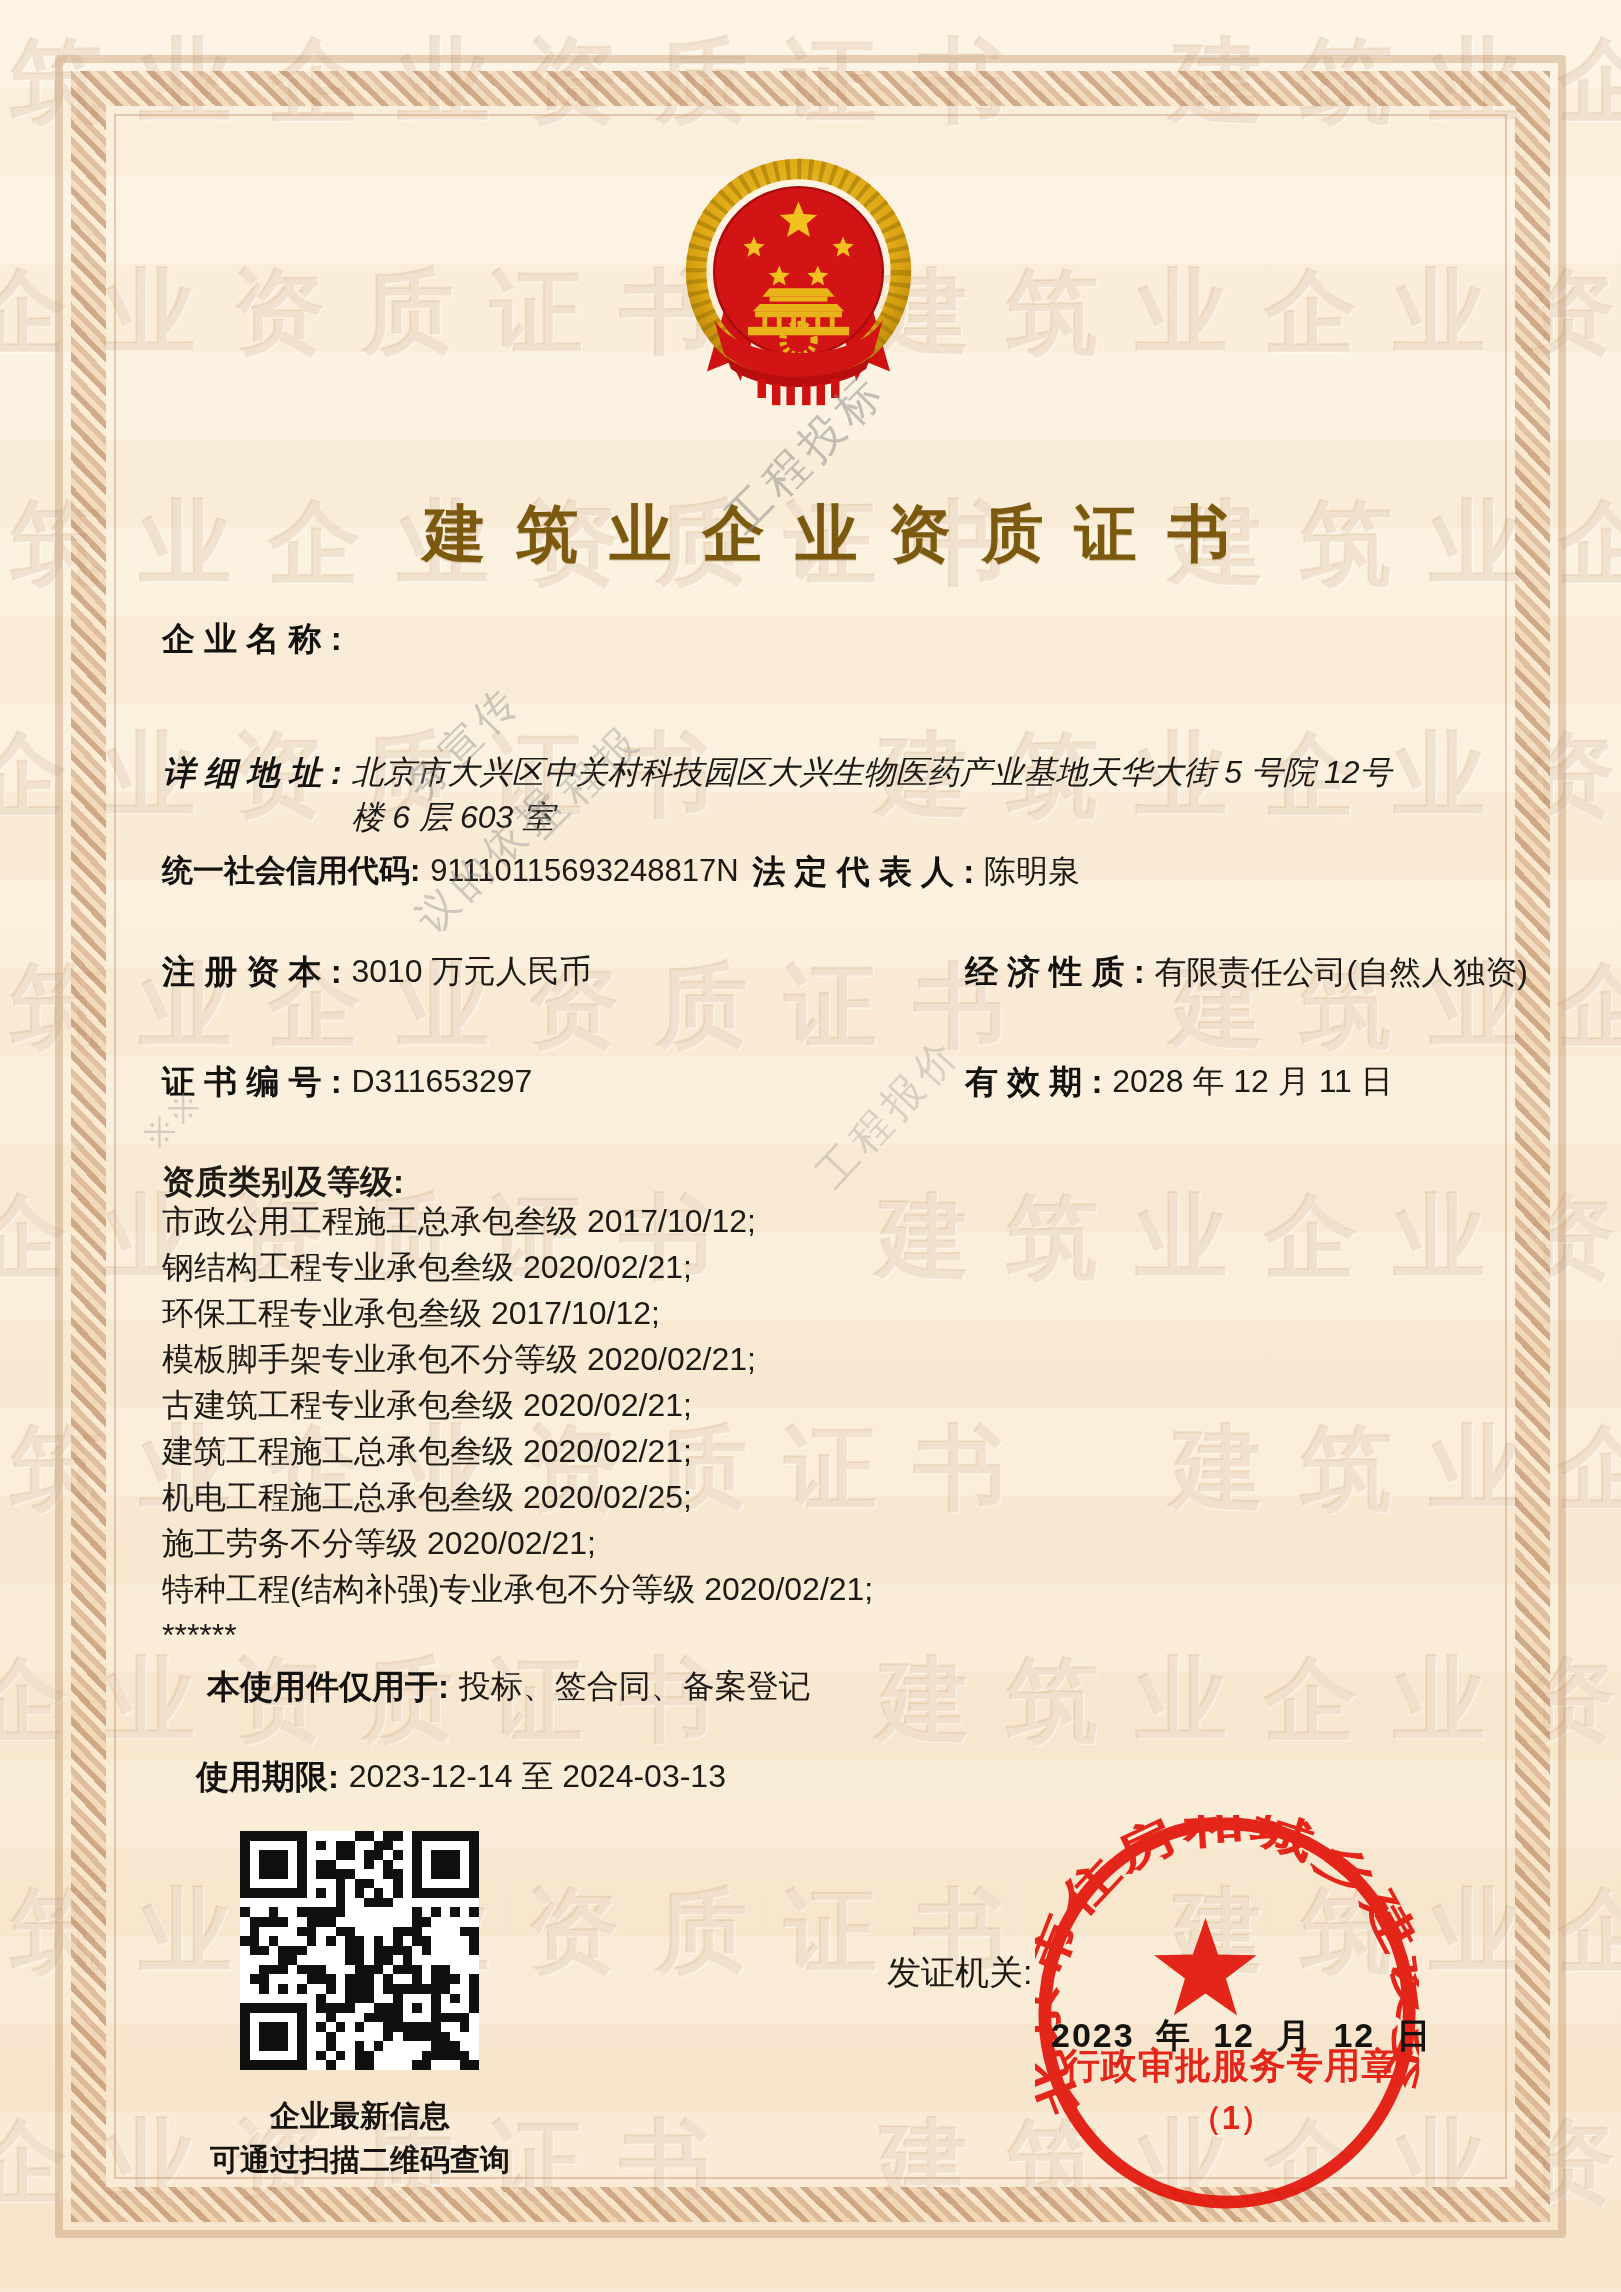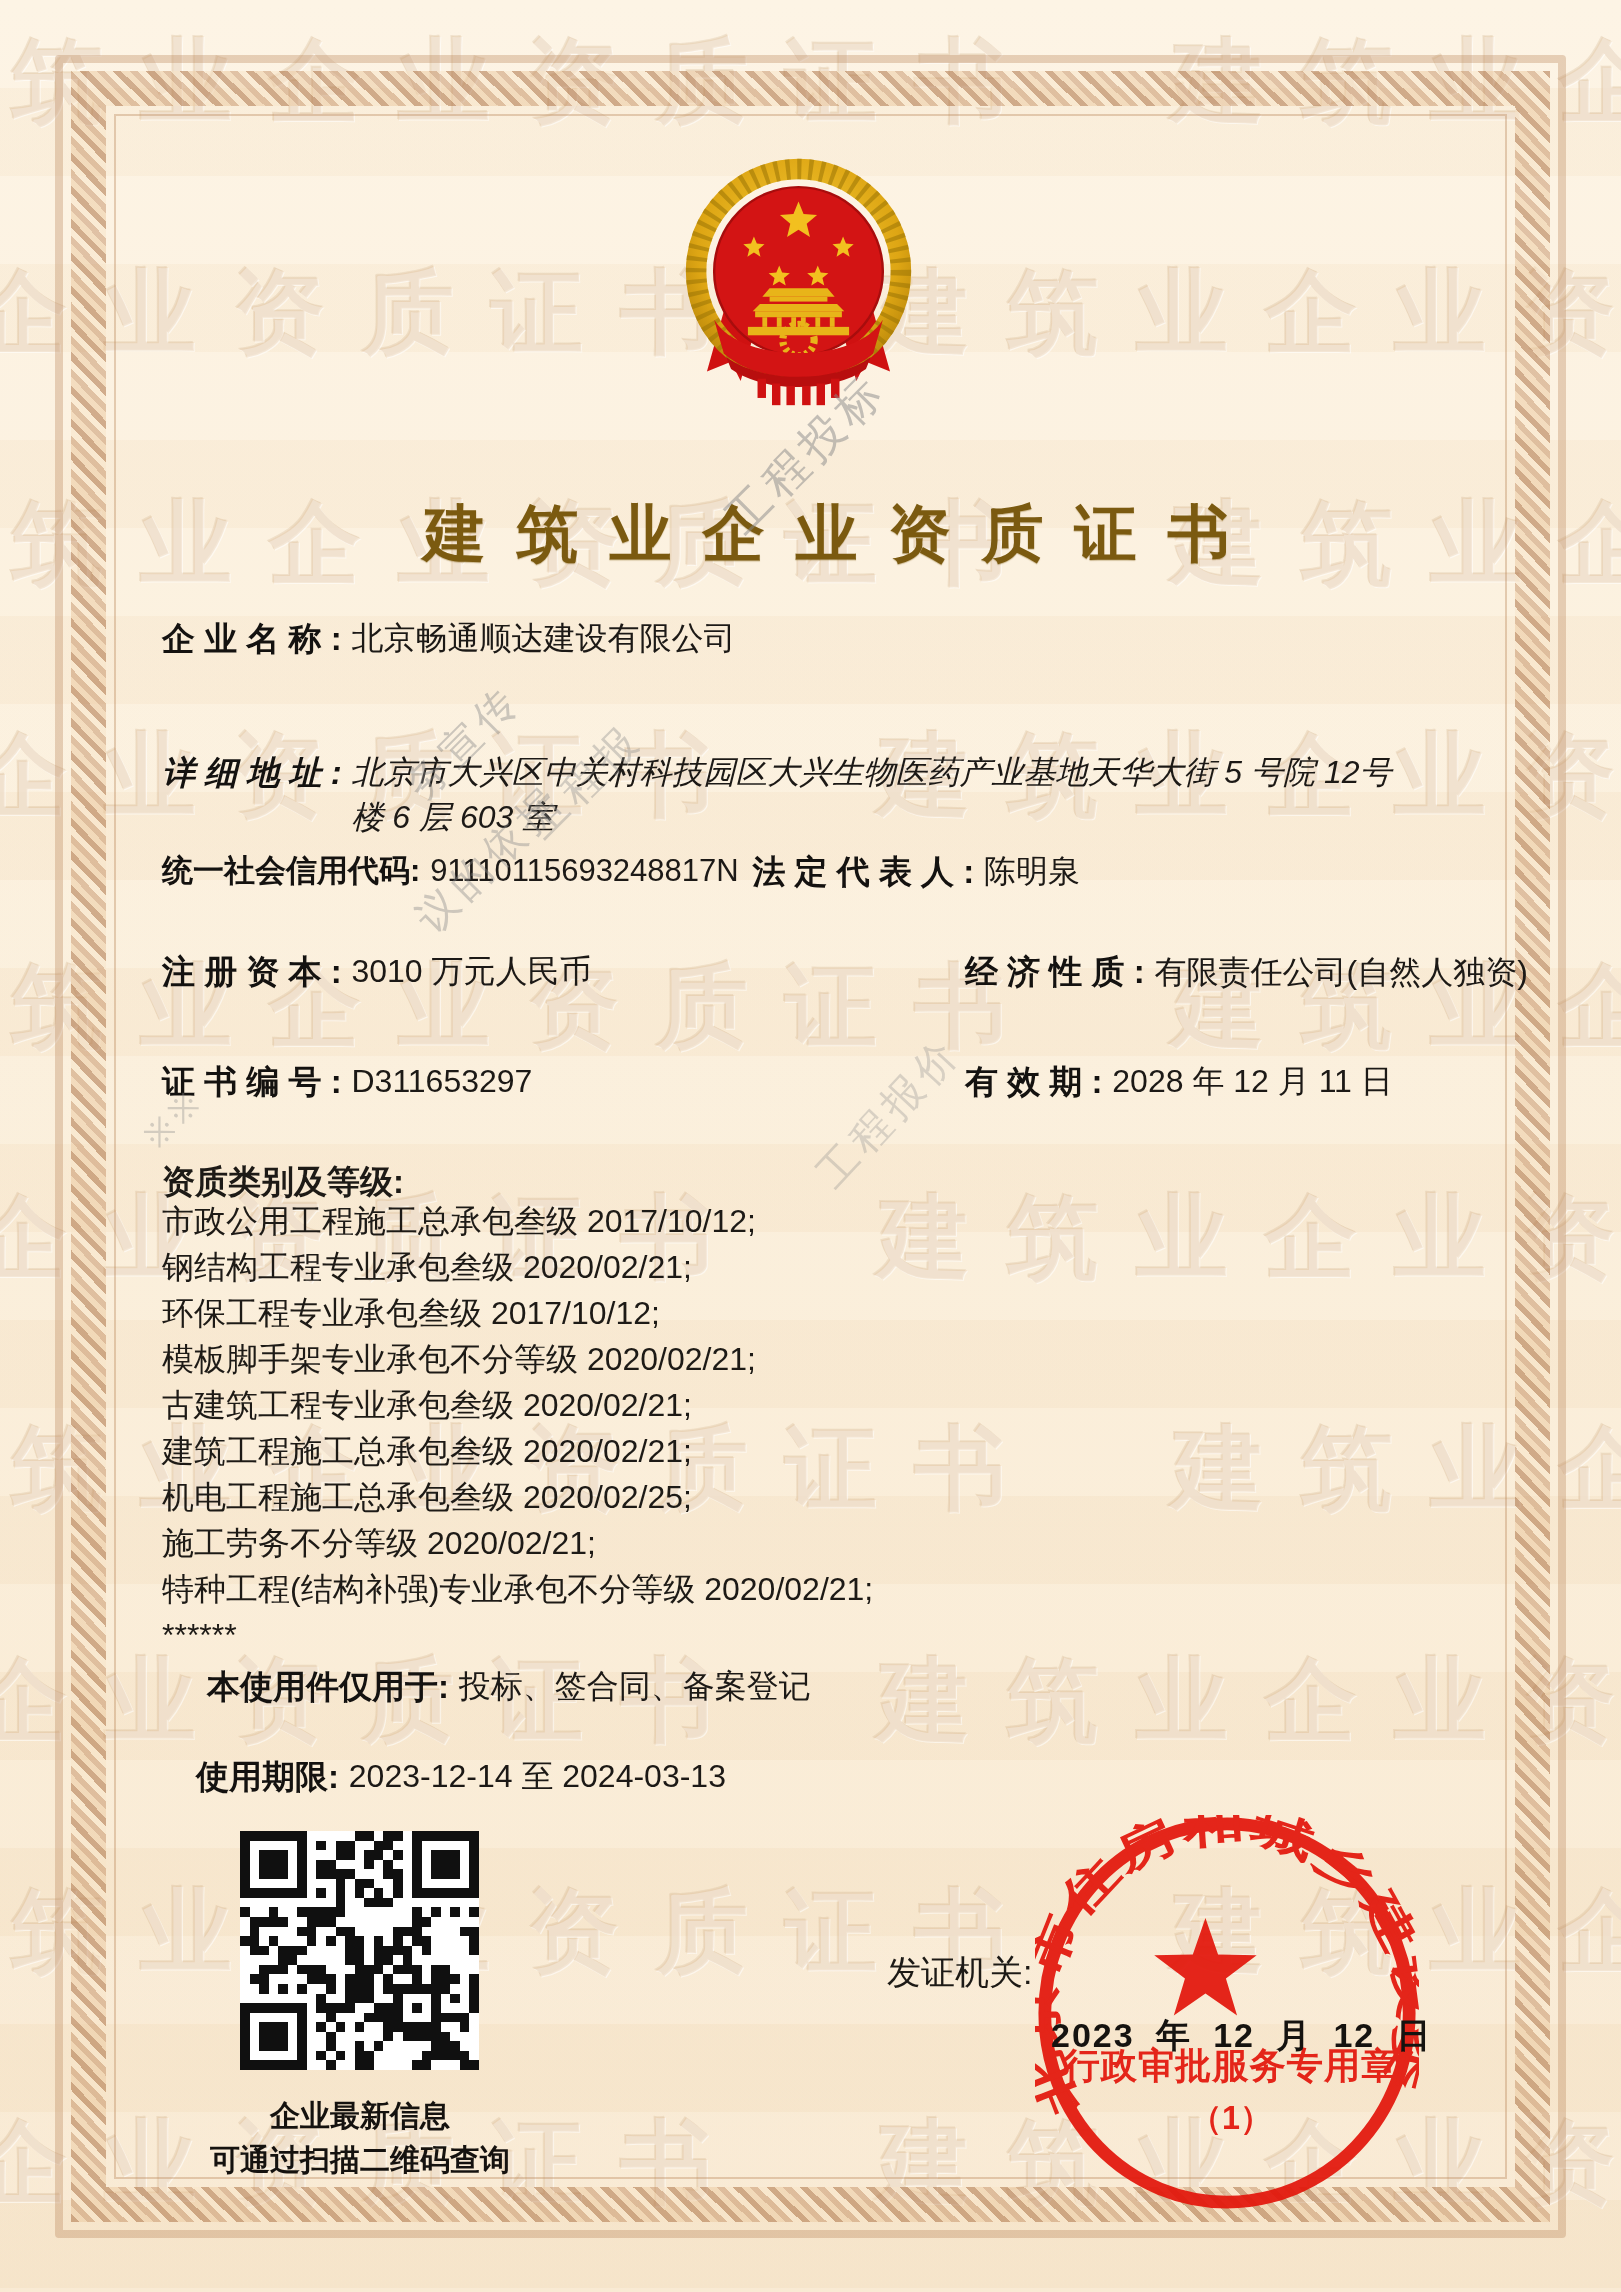--- a/index.html
+++ b/index.html
@@ -135,21 +135,20 @@
         <rect x="103" y="190" width="7" height="16"></rect>
       <rect x="115" y="188" width="7" height="18"></rect>
         <rect x="127" y="184" width="7" height="16"></rect>
     </g>
   </svg>
 
   <h1 class="title">建筑业企业资质证书</h1>
 
   <div class="row" style="left:162px;top:616px;">
     <span class="lab">企 业 名 称 :</span>
-    <span class="val">北京畅通顺达建设有限公司</span>
   </div>
 
   <div class="row" style="left:162px;top:750px;font-style:italic;">
     <span class="lab">详 细 地 址 :</span>
     <span class="val" style="width:1054px;">北京市大兴区中关村科技园区大兴生物医药产业基地天华大街 5 号院 12号楼 6 层 603 室</span>
   </div>
 
   <div class="row" style="left:162px;top:849px;">
     <span class="lab" style="font-size:31px;">统一社会信用代码:</span>
     <span class="val" style="font-size:31px;">91110115693248817N</span>

